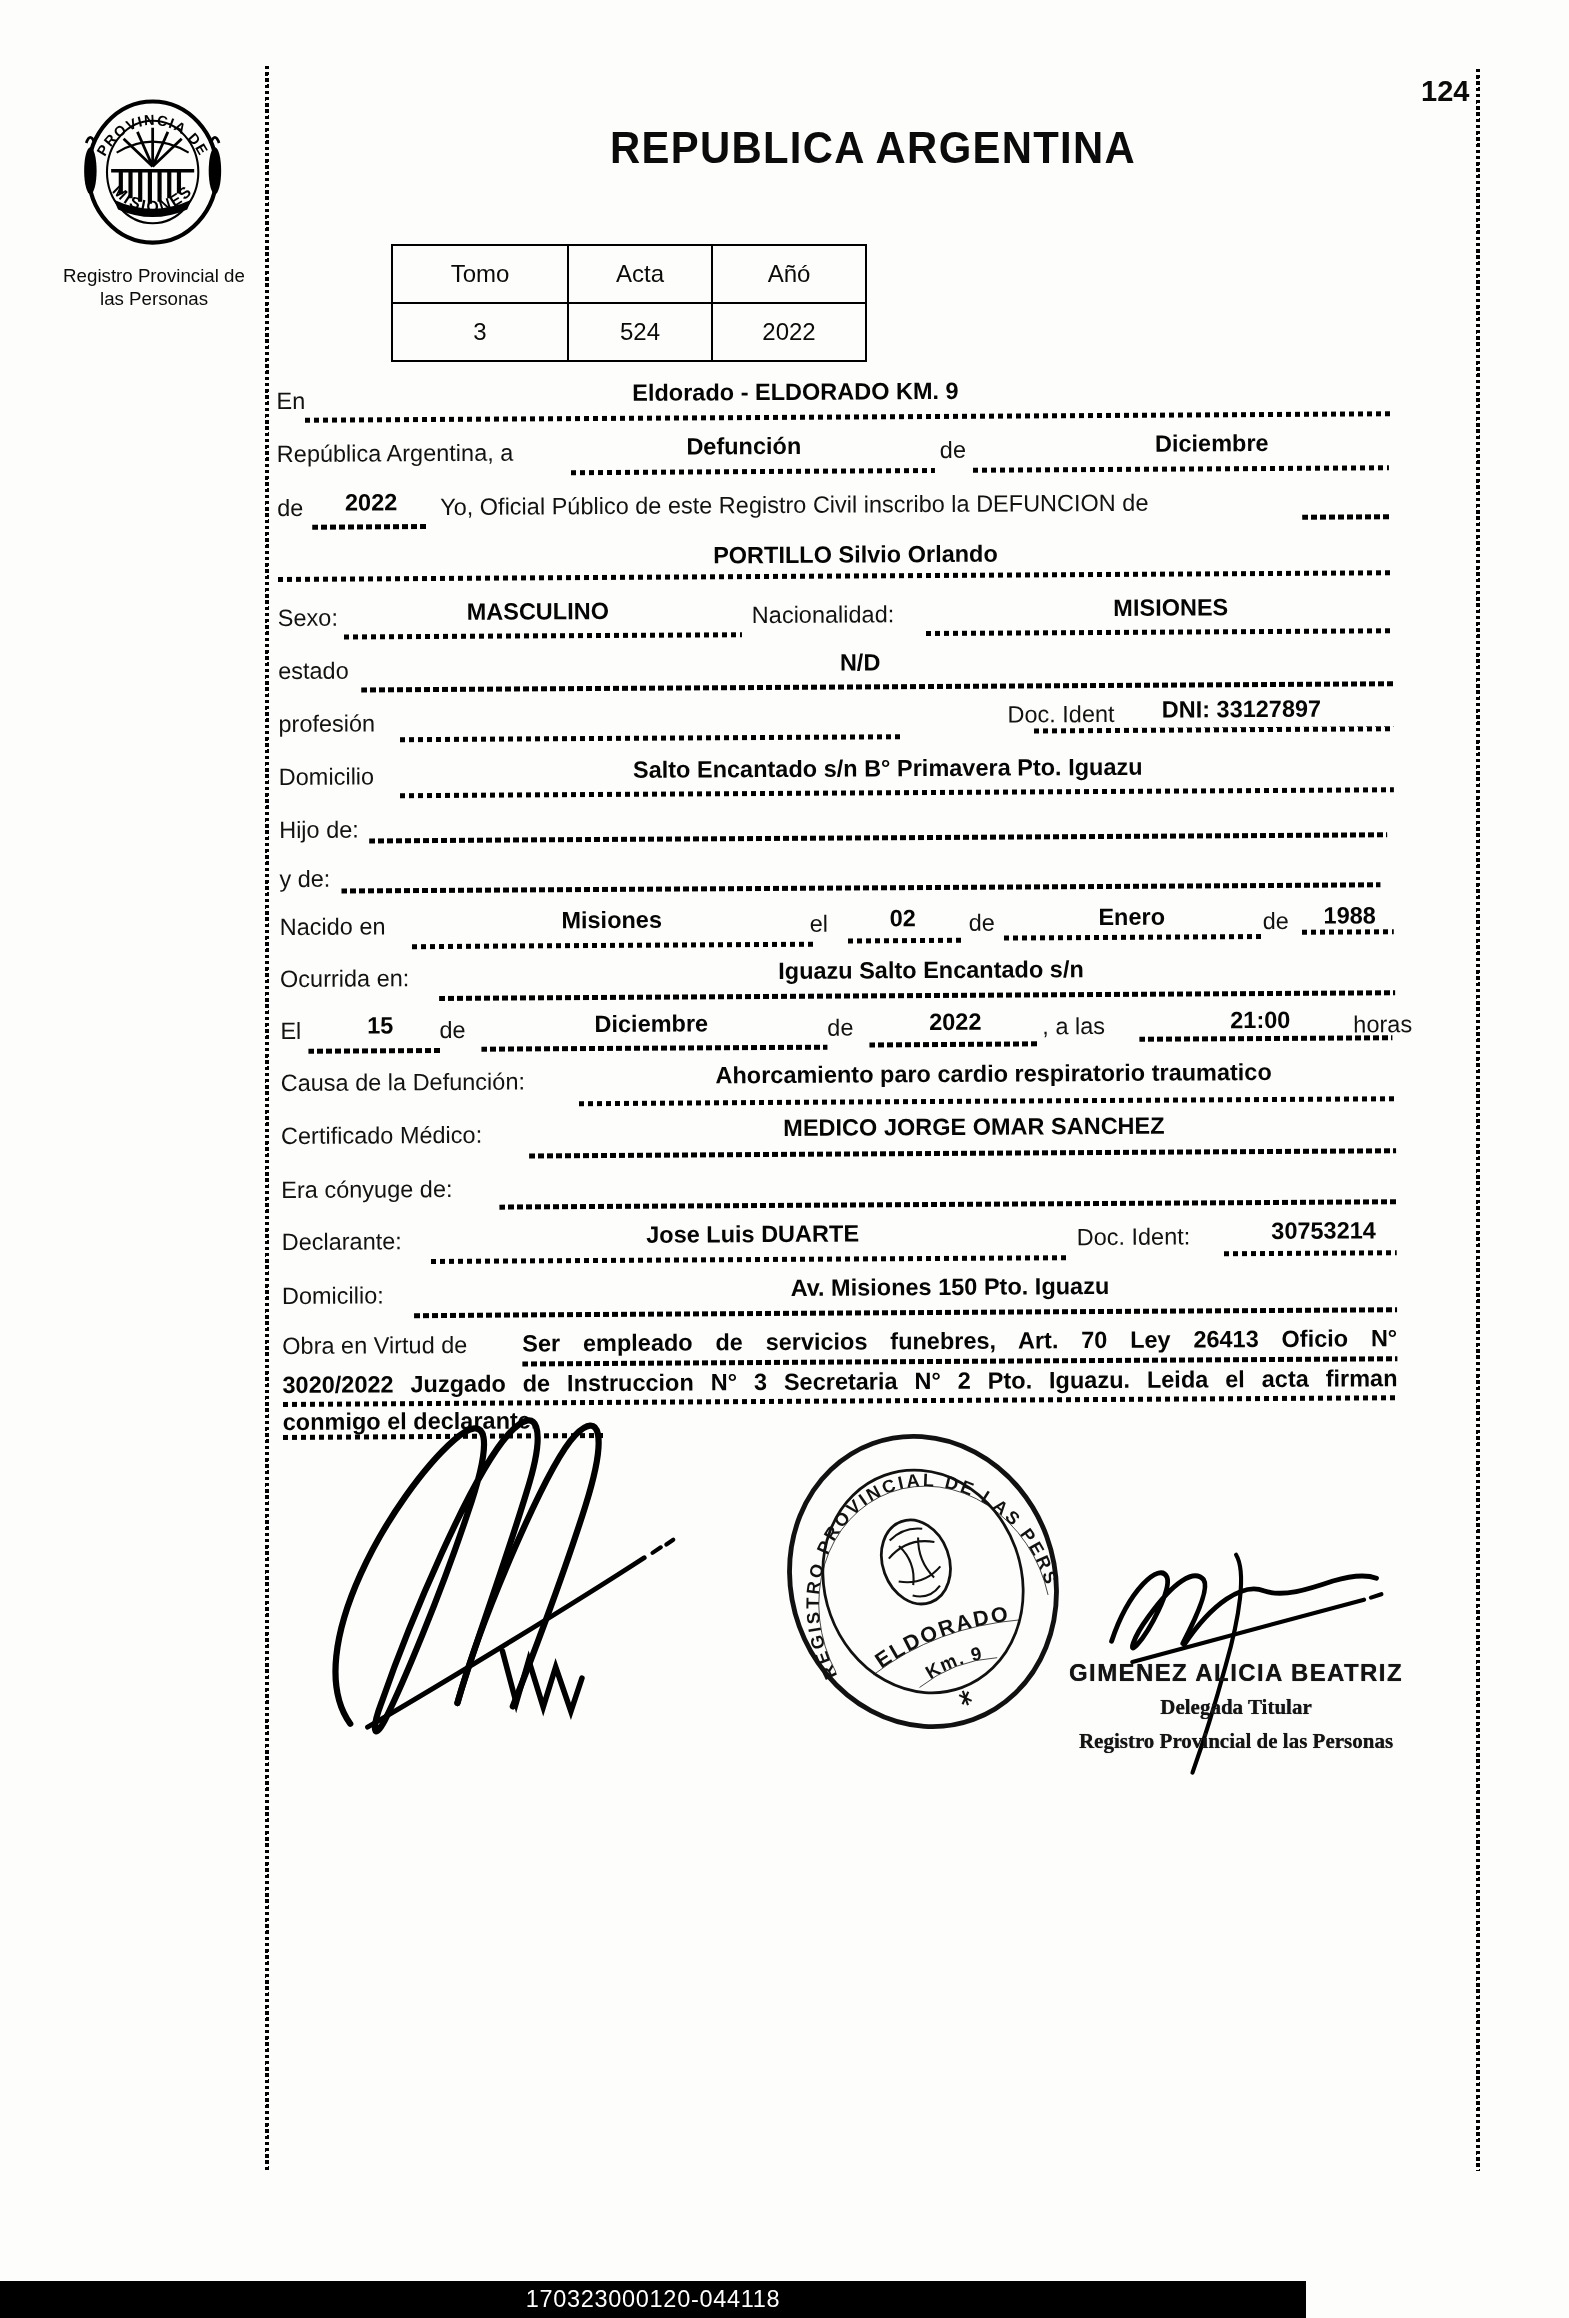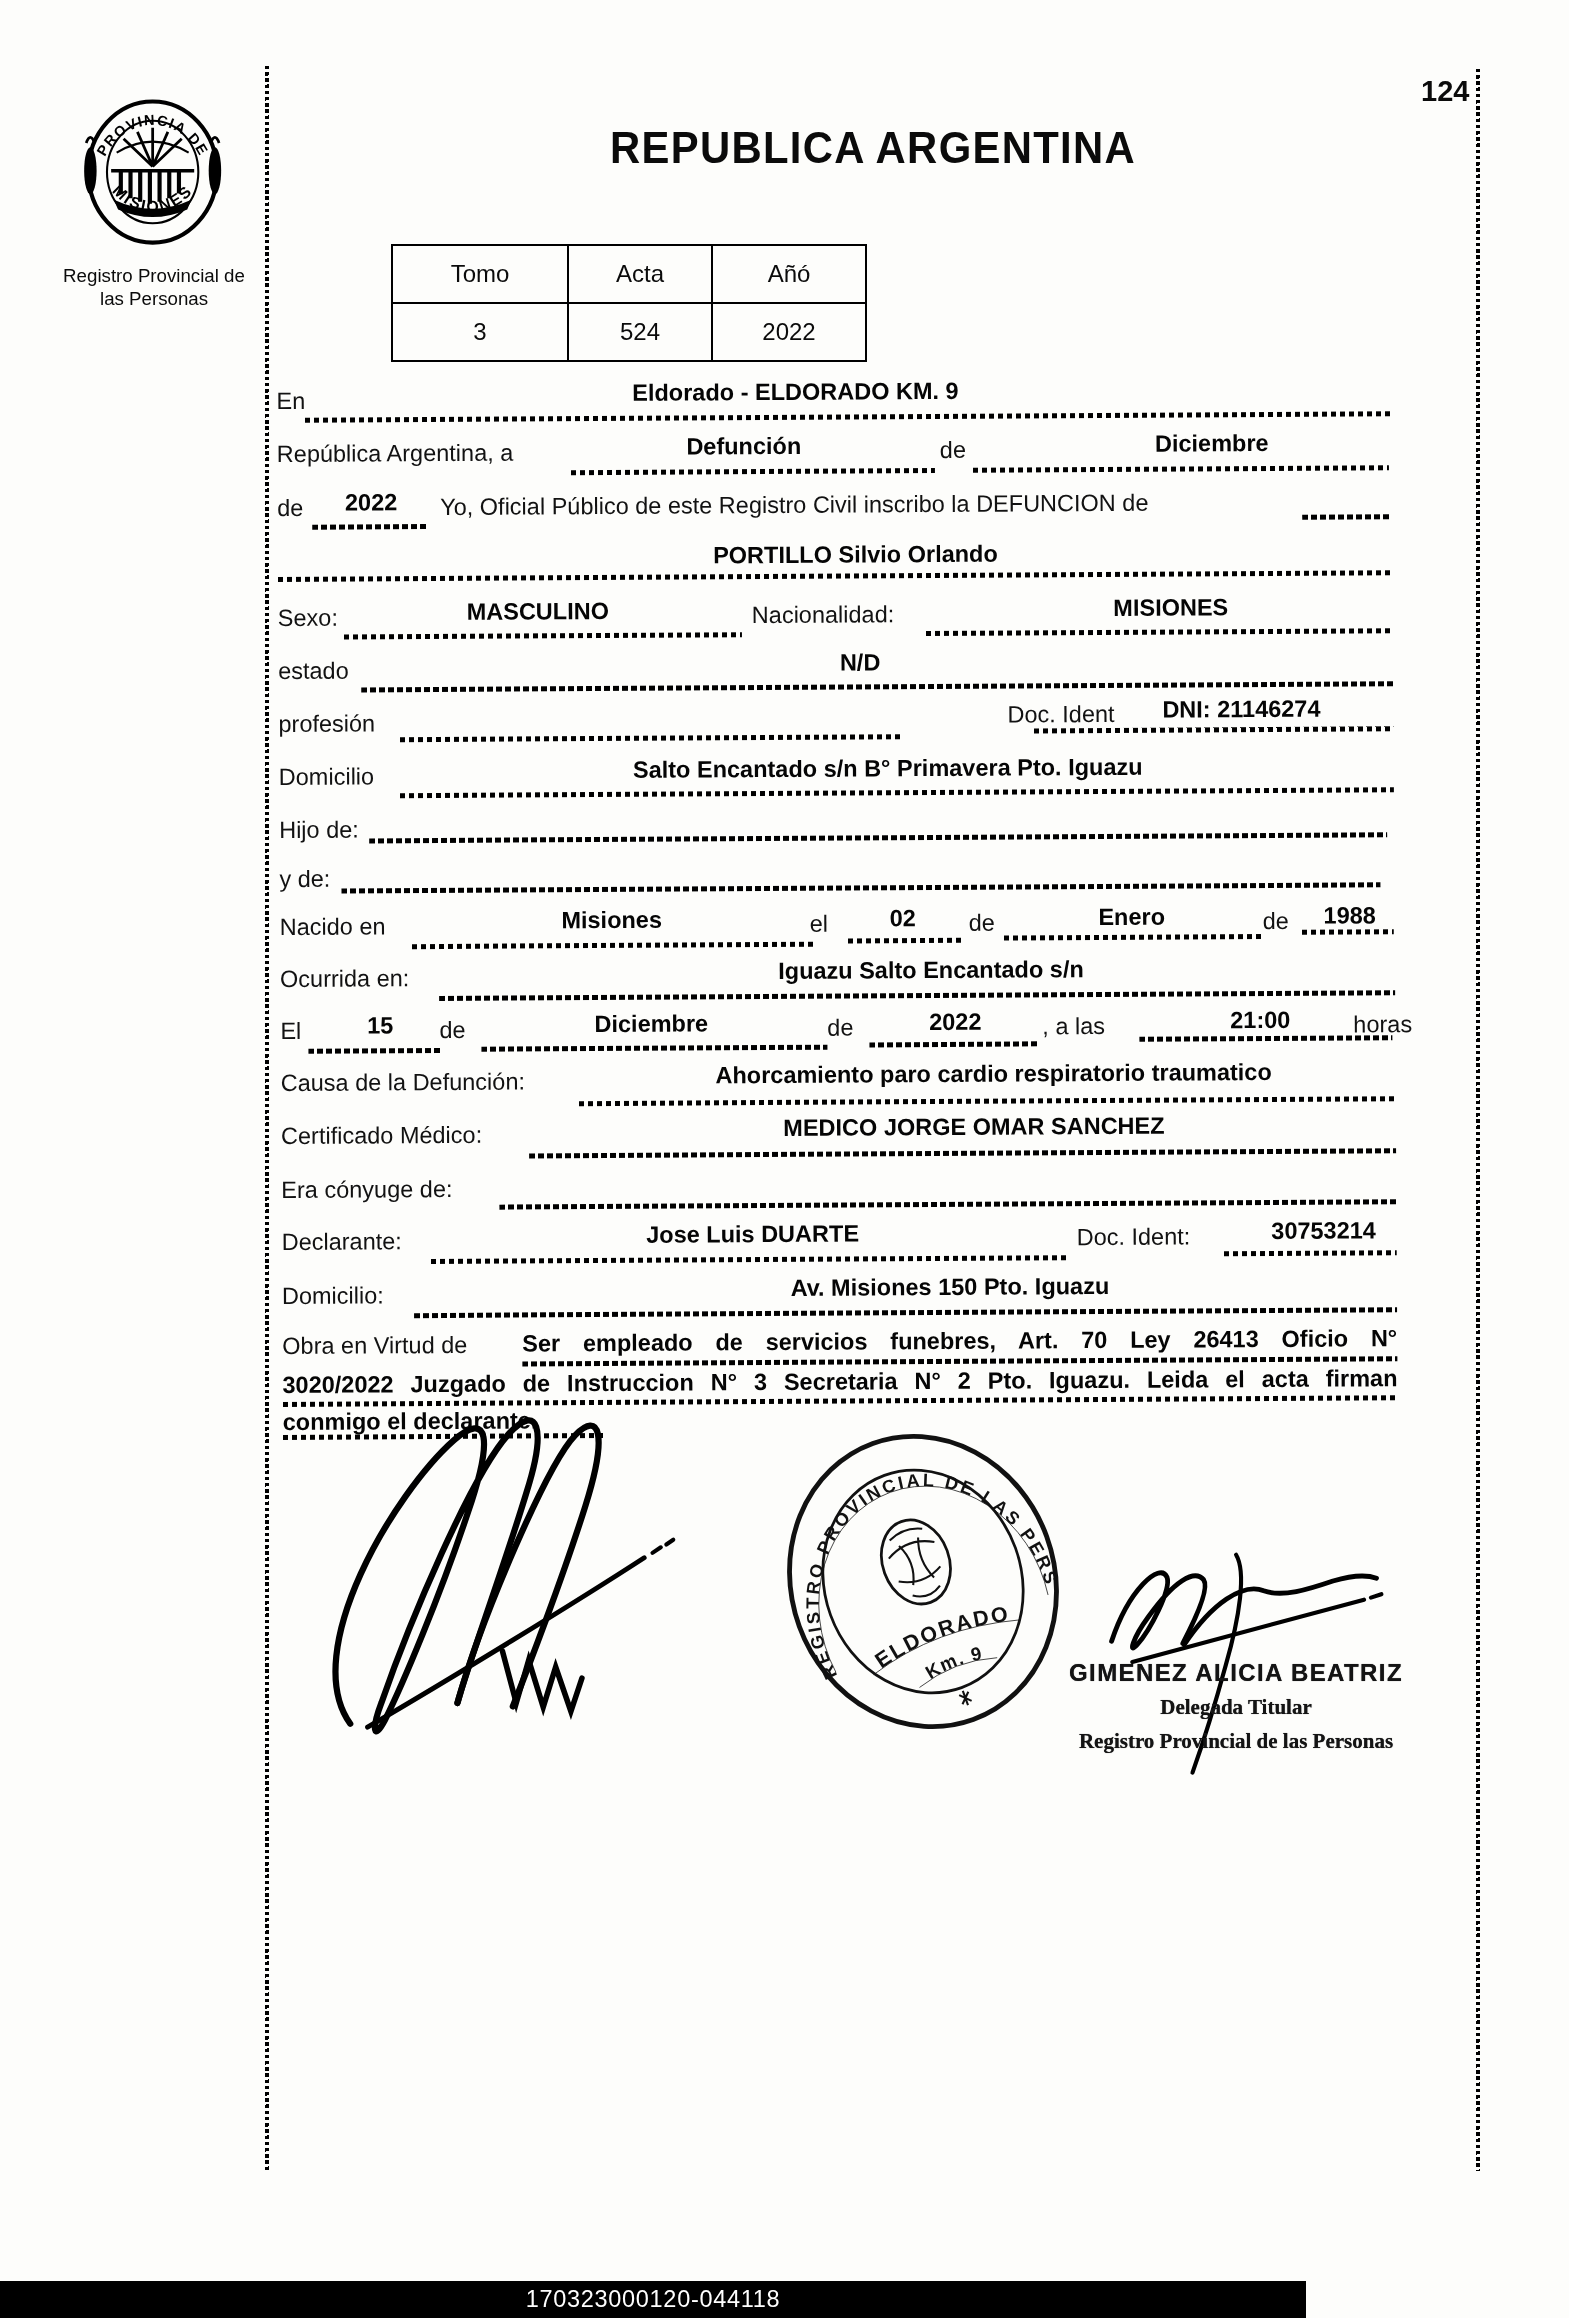--- a/index.html
+++ b/index.html
@@ -116,21 +116,21 @@
     <span class="val" style="left:1170px; top:600px;">MISIONES</span>
     <div class="dots" style="left:343px; top:635px; width:398px;"></div>
     <div class="dots" style="left:925px; top:635px; width:467px;"></div>
 
     <span class="lbl" style="left:277px; top:658px;">estado</span>
     <span class="val" style="left:859px; top:653px;">N/D</span>
     <div class="dots" style="left:360px; top:688px; width:1032px;"></div>
 
     <span class="lbl" style="left:277px; top:711px;">profesión</span>
     <span class="lbl" style="left:1006px; top:706px;">Doc. Ident</span>
-    <span class="val" style="left:1240px; top:702px;">DNI: 21146274</span>
+    <span class="val" style="left:1240px; top:702px;">DNI: 33127897</span>
     <div class="dots" style="left:398px; top:738px; width:502px;"></div>
     <div class="dots" style="left:1032px; top:733px; width:360px;"></div>
 
     <span class="lbl" style="left:277px; top:764px;">Domicilio</span>
     <span class="val" style="left:886px; top:759px;">Salto Encantado s/n B° Primavera Pto. Iguazu</span>
     <div class="dots" style="left:398px; top:794px; width:994px;"></div>
 
     <span class="lbl" style="left:277px; top:817px;">Hijo de:</span>
     <div class="dots" style="left:367px; top:839px; width:1018px;"></div>
 

